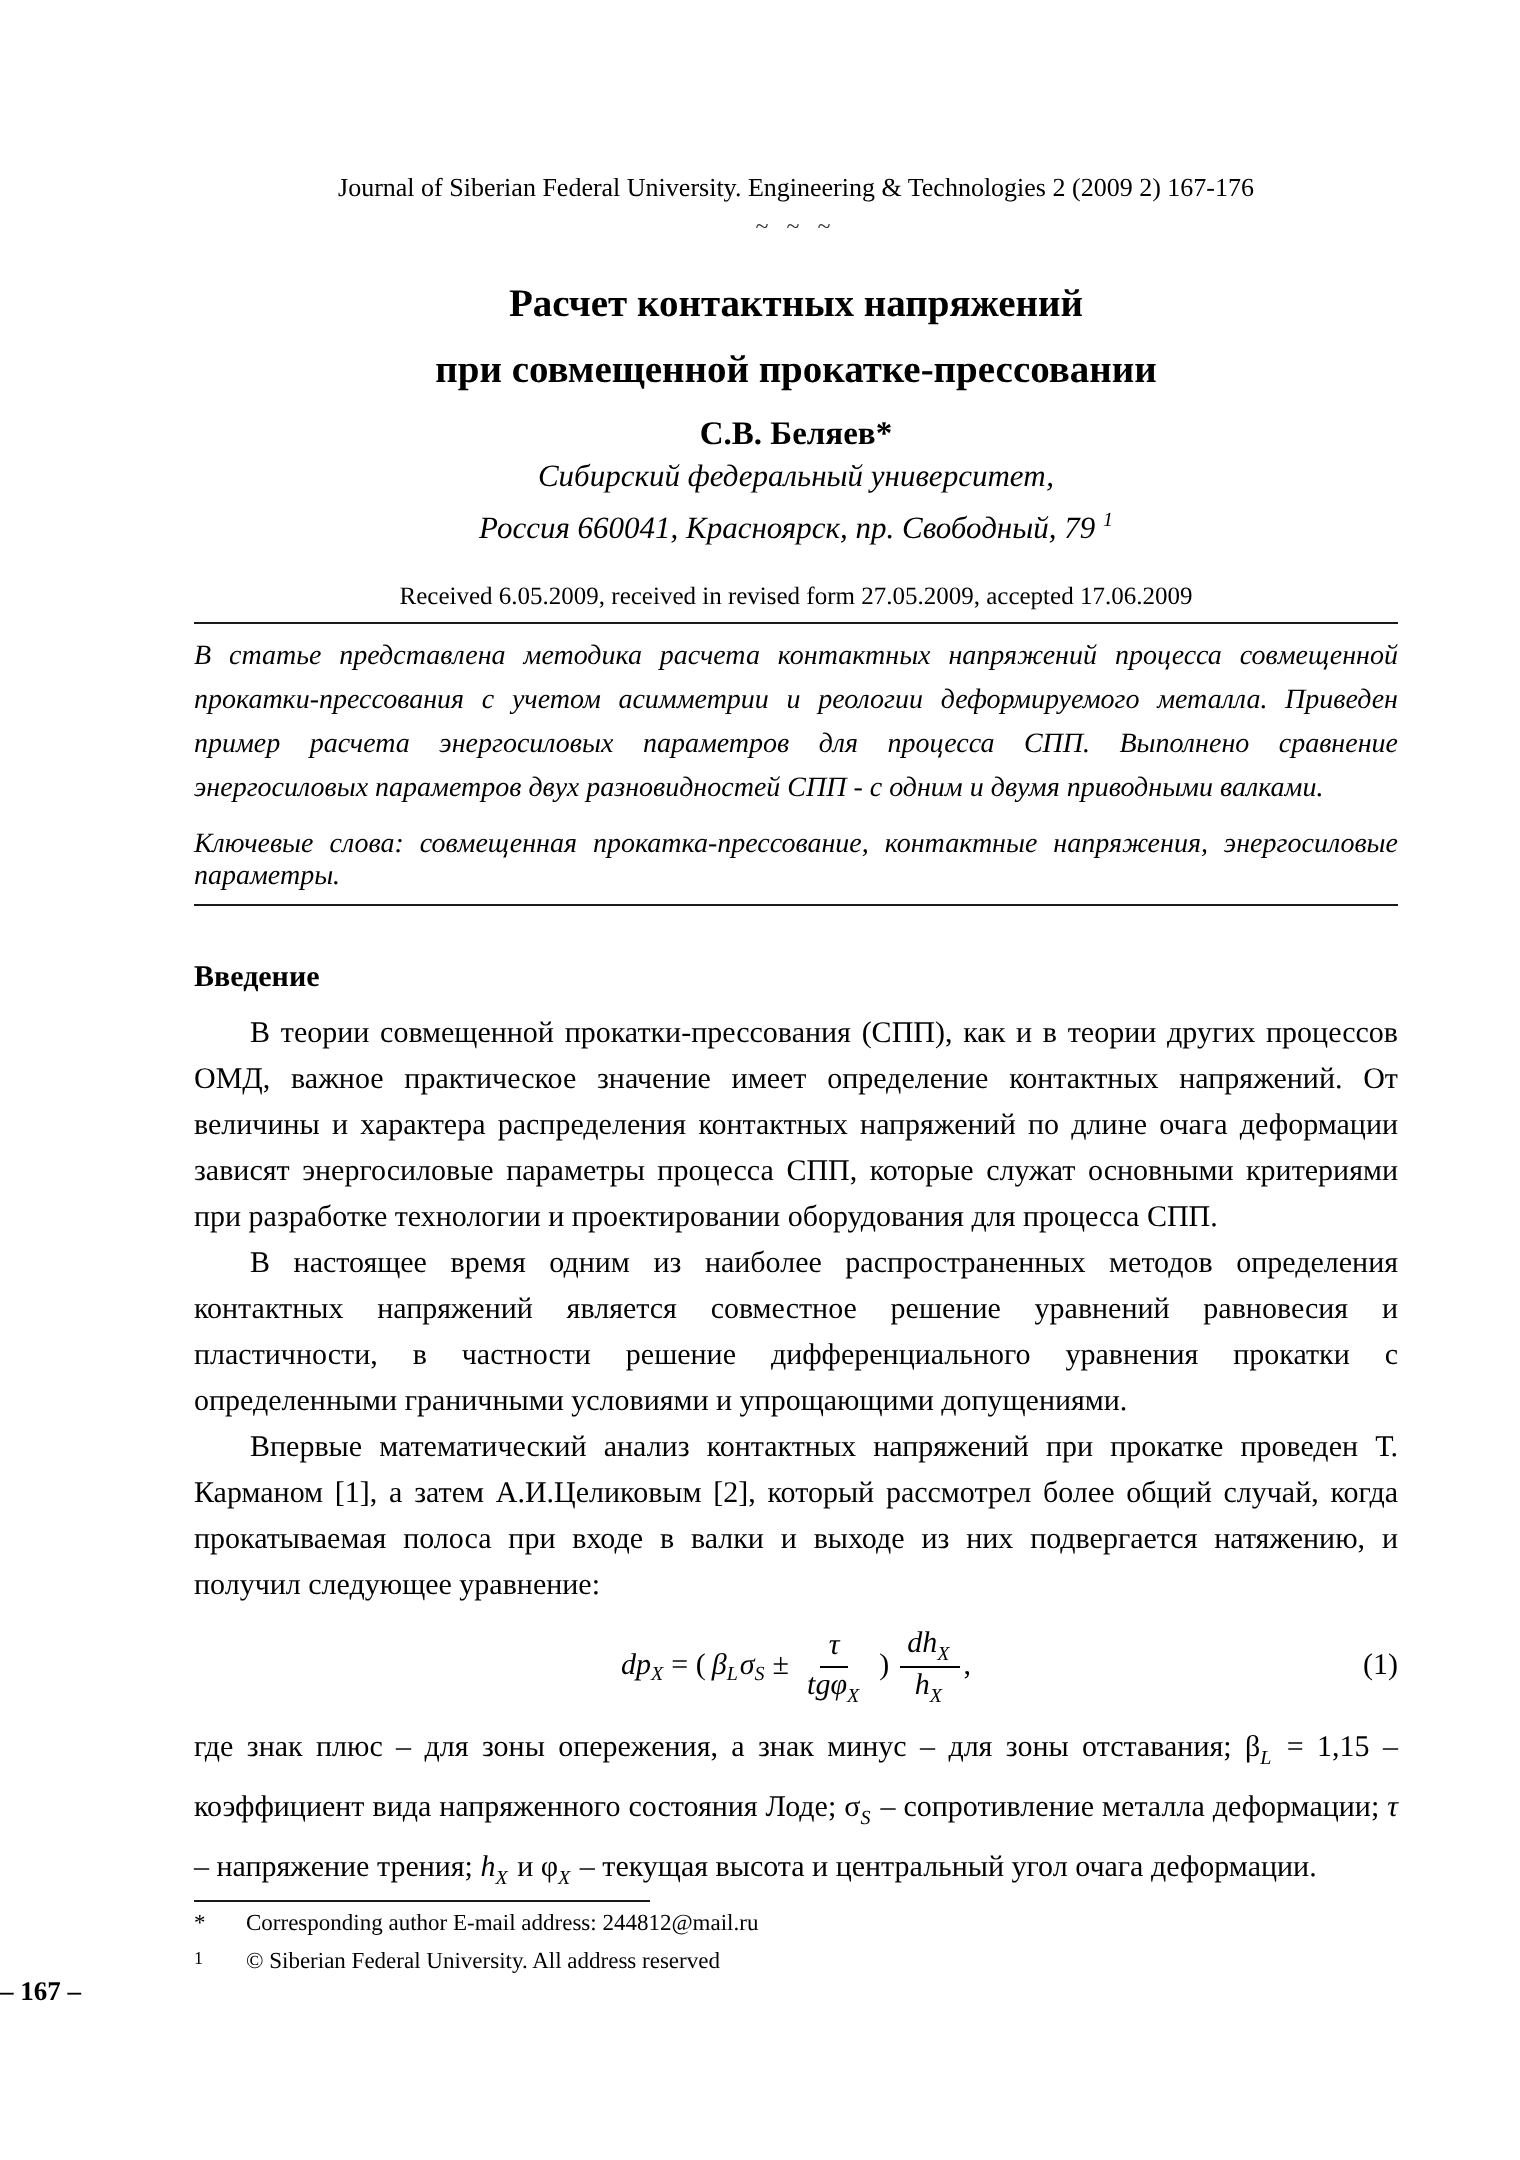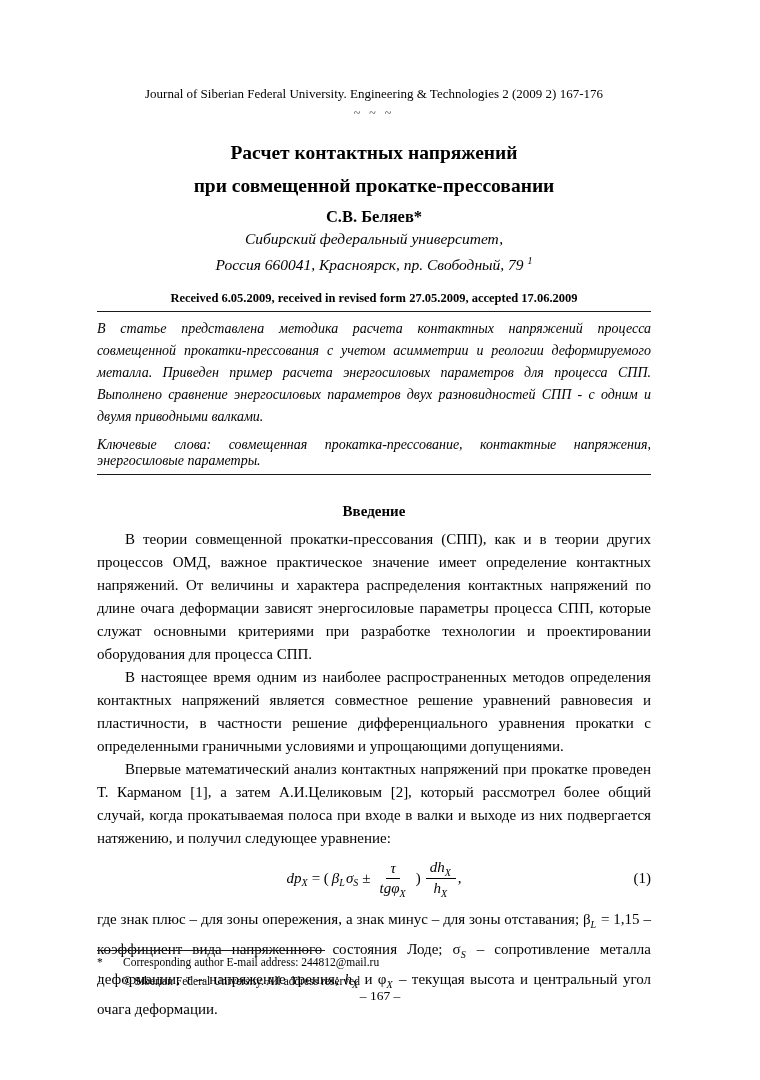--- a/index.html
+++ b/index.html
@@ -6,56 +6,56 @@
   html, body { background: #ffffff; }
   body {
     width: 760px; height: 1080px;
     font-family: "Liberation Serif", "DejaVu Serif", serif;
     color: #000;
     position: relative;
     overflow: hidden;
   }
   .page {
     position: absolute; inset: 0;
-    padding: 86px 109px 0 97px;
+    padding: 86px 61px 0 97px;
     border-radius: 12px;
   }
   .journal-header { text-align: center; font-size: 13px; line-height: 16px; }
   .tilde-sep { text-align: center; font-size: 12px; line-height: 12px; margin-top: 5px; letter-spacing: 3px; color: #333; }
   .udc { font-size: 14px; margin-top: 45px; line-height: 18px; }
   .article-title { font-size: 19.5px; font-weight: bold; line-height: 33px; margin-top: 17px; text-align: center; }
   .author-block { text-align: center; margin-top: 4px; }
   .author-name { font-size: 16.5px; font-weight: bold; line-height: 22px; }
   .affiliation { font-style: italic; font-size: 15.5px; line-height: 22px; }
   .aff-sup { font-size: 10px; vertical-align: super; font-style: italic; }
-  .received-line { text-align: center; font-size: 12.5px; margin-top: 15px; line-height: 15px; font-weight: bold; }
+  .received-line { text-align: center; font-size: 12.5px; margin-top: 15px; line-height: 15px; }
   .rule { border-top: 1.5px solid #1a1a1a; margin-top: 5px; }
   .abstract-text { font-style: italic; font-size: 14px; line-height: 22px; text-align: justify; margin-top: 6px; }
   .keywords-text { font-style: italic; font-size: 14px; line-height: 16px; text-align: justify; margin-top: 9px; }
-  .section-heading { text-align: center; font-weight: bold; font-size: 15px; margin-top: 27px; line-height: 18px; }
+  .section-heading { font-weight: bold; font-size: 15px; margin-top: 27px; line-height: 18px; }
   .body-para { font-size: 15px; line-height: 23px; text-align: justify; text-indent: 28px; }
   .body-para.first { margin-top: 8px; }
   .eq-row { display: flex; align-items: center; margin-top: 8px; margin-bottom: 6px; font-size: 15px; }
   .eq-side { flex: 1; }
   .eq-number { flex: 1; text-align: right; font-size: 15px; }
   .eq-body { display: inline-flex; align-items: center; white-space: nowrap; }
   .mi { font-style: italic; }
   .msub { font-size: 10px; font-style: italic; position: relative; top: 4px; margin-right: 1px; }
   .eq-op { padding: 0 3px; }
   .frac { display: inline-flex; flex-direction: column; align-items: center; vertical-align: middle; margin: 0 2px; line-height: 19px; }
   .frac .num { padding: 0 4px; border-bottom: 1px solid #000; }
   .frac .den { padding: 0 4px; text-align: center; }
   .where-para { font-size: 15px; line-height: 28px; text-align: justify; margin-top: 2px; }
   .footnote-area { position: absolute; left: 97px; right: 97px; top: 950px; }
   .footnote-rule { width: 228px; border-top: 1px solid #1a1a1a; }
   .footnote-row { display: flex; font-size: 11.5px; line-height: 16px; margin-top: 3px; }
   .footnote-marker { width: 26px; flex: none; }
   .footnote-marker.sup1 { font-size: 9px; position: relative; top: -2px; }
   .footnote-text { flex: 1; }
-  .page-number { position: absolute; left: 0; right: 0; top: 988px; text-align: center; font-size: 13.5px; }
+  .page-number { position: absolute; left: 0; right: 0; top: 988px; font-size: 13.5px; font-weight: bold; }
 </style>
 </head>
 <body>
 
 <div class="page">
 
   <div class="journal-header">Journal of  Siberian Federal University.  Engineering &amp; Technologies 2 (2009 2) 167-176</div>
   <div class="tilde-sep">~ ~ ~</div>
 
   <h1 class="article-title">

